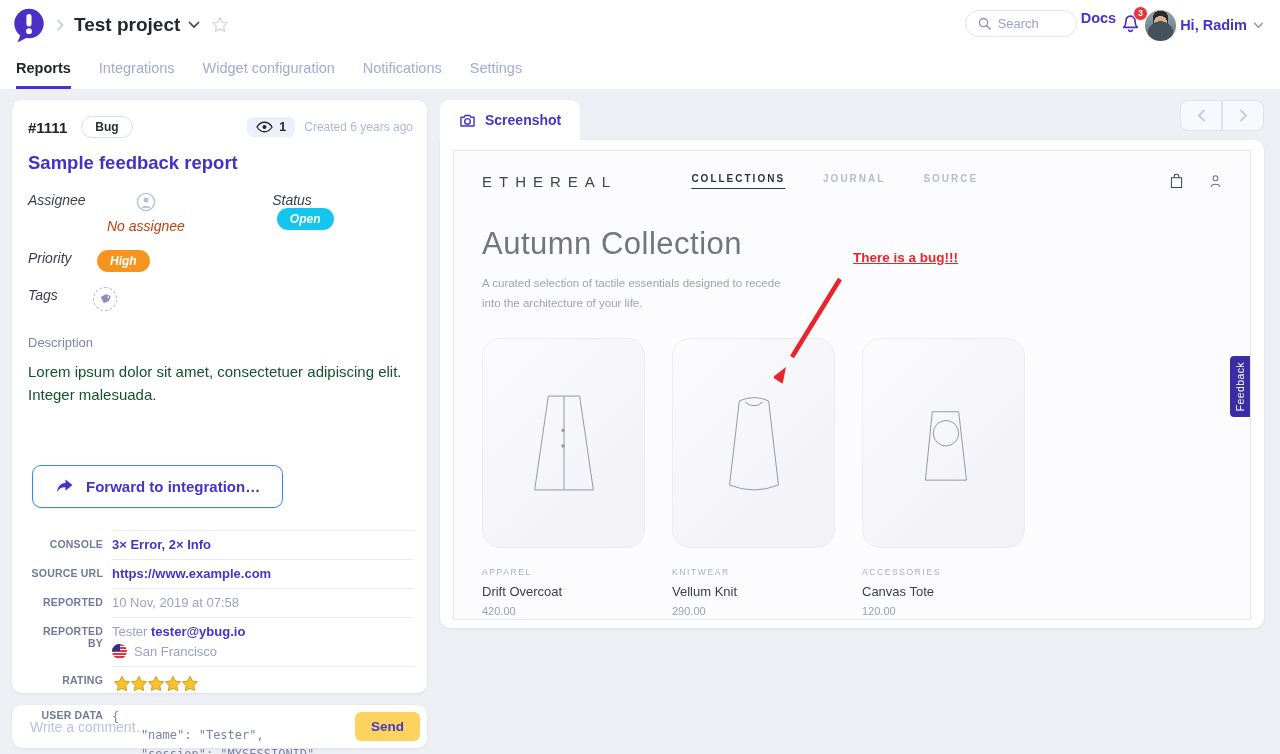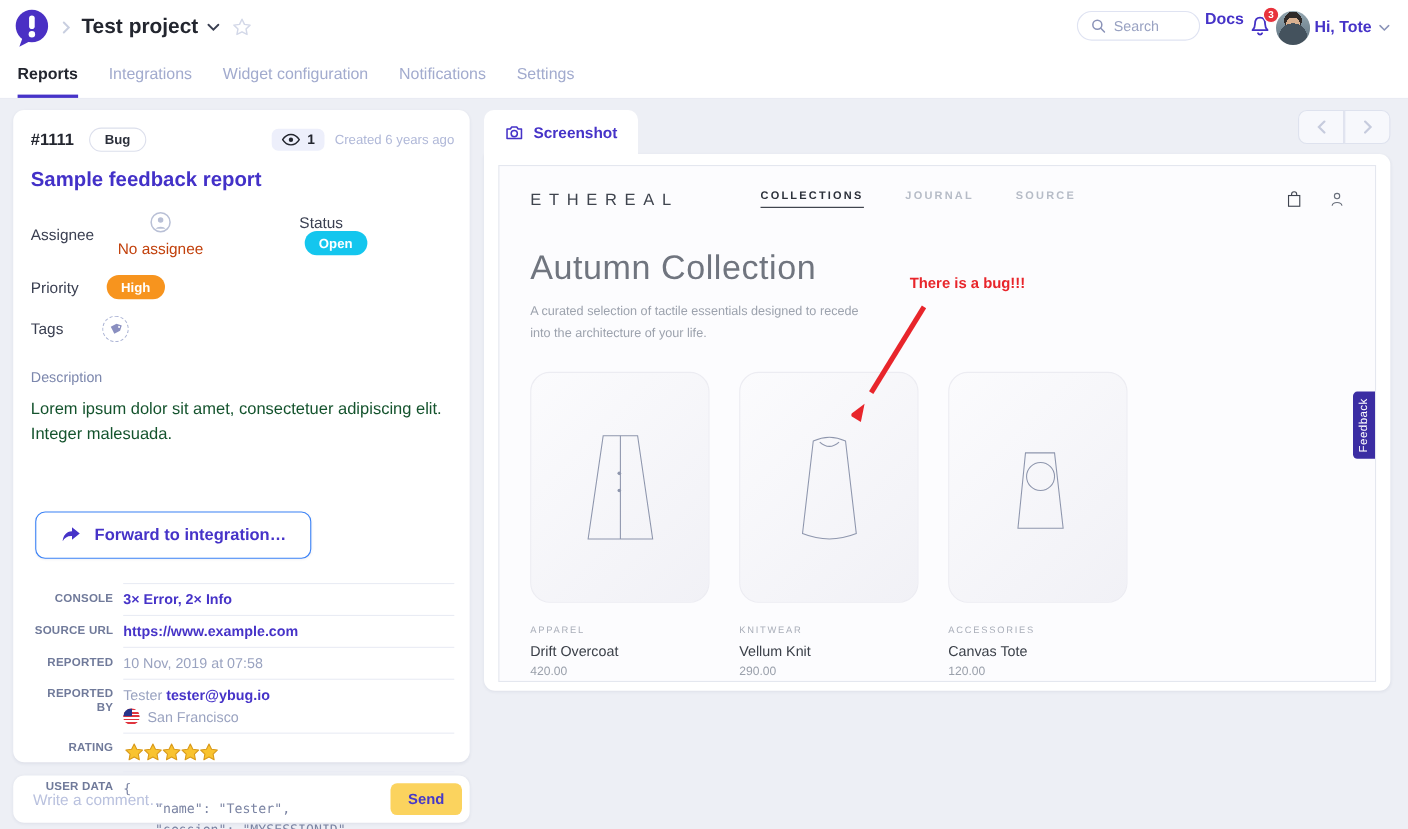--- a/index.html
+++ b/index.html
@@ -53,21 +53,21 @@
                height:593px;padding:16px 14px 0 16px;}
   .rc-top{display:flex;align-items:center;}
   .rid{font-size:15px;font-weight:700;color:#23262f;}
   .type-pill{margin-left:14px;border:1px solid #dcdfec;border-radius:999px;padding:3px 13px;
              font-size:12px;font-weight:700;color:#2b2f3a;}
   .rc-top-right{margin-left:auto;display:flex;align-items:center;gap:9px;}
   .views-pill{background:#edeffb;border-radius:6px;padding:3px 9px;display:flex;align-items:center;gap:6px;
               font-size:12.5px;font-weight:700;color:#23262f;}
   .created{font-size:12px;color:#b0b8d8;}
   .report-title{margin-top:14px;font-size:18.5px;font-weight:700;color:#4331c8;}
-  .meta-row{display:flex;align-items:center;margin-top:18px;}
+  .meta-row{display:flex;align-items:flex-start;margin-top:18px;font-style:italic;}
   .meta-label{font-size:14px;color:#3a3f51;width:57px;}
   .no-assignee{display:flex;align-items:center;gap:6px;color:#c2410c;font-size:14px;flex-direction:column;}
   .status-group{display:flex;align-items:center;margin-left:80px;flex-direction:column;}
   .status-group .meta-label{width:54px;}
   .pill{border-radius:999px;color:#fff;font-size:12px;font-weight:700;padding:4px 13px;}
   .pill.open{background:var(--c-status-open,#14c6ee);margin-left:12px;}
   .pill.high{background:var(--c-priority-high,#f7941e);margin-left:12px;}
   .tags-circle{width:24px;height:24px;border:1px dashed #aeb6d6;border-radius:50%;
                display:flex;align-items:center;justify-content:center;margin-left:8px;}
   .desc-label{margin-top:24px;font-size:13px;color:#7c87ad;}
@@ -123,22 +123,22 @@
   .site-hero{padding:0 28px;}
   .site-heading{margin-top:15px;font-size:31px;font-weight:400;color:#70757f;letter-spacing:.5px;}
   .site-sub{margin-top:11px;font-size:11.5px;color:#9da3ae;width:308px;line-height:1.75;}
   .cards-row{display:flex;gap:27px;padding:0 28px;margin-top:25px;}
   .pcard{width:163px;flex:none;}
   .pcard-tile{width:163px;height:210px;border:1px solid #ececf2;border-radius:18px;
               background:linear-gradient(135deg,#fbfbfd,#f1f1f6);display:flex;align-items:center;justify-content:center;}
   .pcat{margin-top:19px;font-size:8.5px;letter-spacing:1.6px;color:#a9aeb9;}
   .pname{margin-top:7px;font-size:13px;color:#3b4049;}
   .pprice{margin-top:6px;font-size:11px;color:#9aa0ab;}
-  .annotation{position:absolute;left:373px;top:99px;color:var(--c-annotation-red,#e8252b);
-              font-size:13.5px;font-weight:600;}
+  .annotation{position:absolute;left:399px;top:99px;color:var(--c-annotation-red,#e8252b);
+              font-size:13.5px;font-weight:600;text-decoration:underline;}
   .arrow-svg{position:absolute;left:320px;top:120px;}
   .feedback-tab{position:absolute;right:0;top:205px;width:20px;height:61px;background:#3b2da3;
                 border-radius:4px 0 0 4px;display:flex;align-items:center;justify-content:center;cursor:pointer;}
   .feedback-tab span{writing-mode:vertical-rl;transform:rotate(180deg);color:#fff;font-size:10.5px;letter-spacing:.4px;}
 </style>
 </head>
 <body>
 
 <div class="hdr">
   <span>
@@ -181,21 +181,21 @@
       <span>
         <svg width="21" height="22" viewBox="0 0 22 23">
           <path d="M11 3.2 C7.2 3.2 6.2 6.2 6.2 9.2 C6.2 12.6 5 13.9 3.8 15 L18.2 15 C17 13.9 15.8 12.6 15.8 9.2 C15.8 6.2 14.8 3.2 11 3.2 Z" fill="none" stroke="#4431c5" stroke-width="1.7" stroke-linejoin="round"></path>
           <path d="M9 18 a2.2 2.2 0 0 0 4 0" fill="none" stroke="#4431c5" stroke-width="1.7" stroke-linecap="round"></path>
         </svg>
       </span>
       <span class="bell-badge">3</span>
     </div>
     <span class="avatar"></span>
     <span class="greeting">
-      <span>Hi, Tote</span>
+      <span>Hi, Radim</span>
       <svg width="11" height="7" viewBox="0 0 12 8">
           <path d="M1.5 1.5 L6 6 L10.5 1.5" stroke="#8a93b8" stroke-width="1.6" fill="none" stroke-linecap="round"></path>
         </svg>
     </span>
   </div>
 </div>
 
 <div class="tabbar">
   <div class="tab active">Reports</div>
   <div class="tab">Integrations</div>

